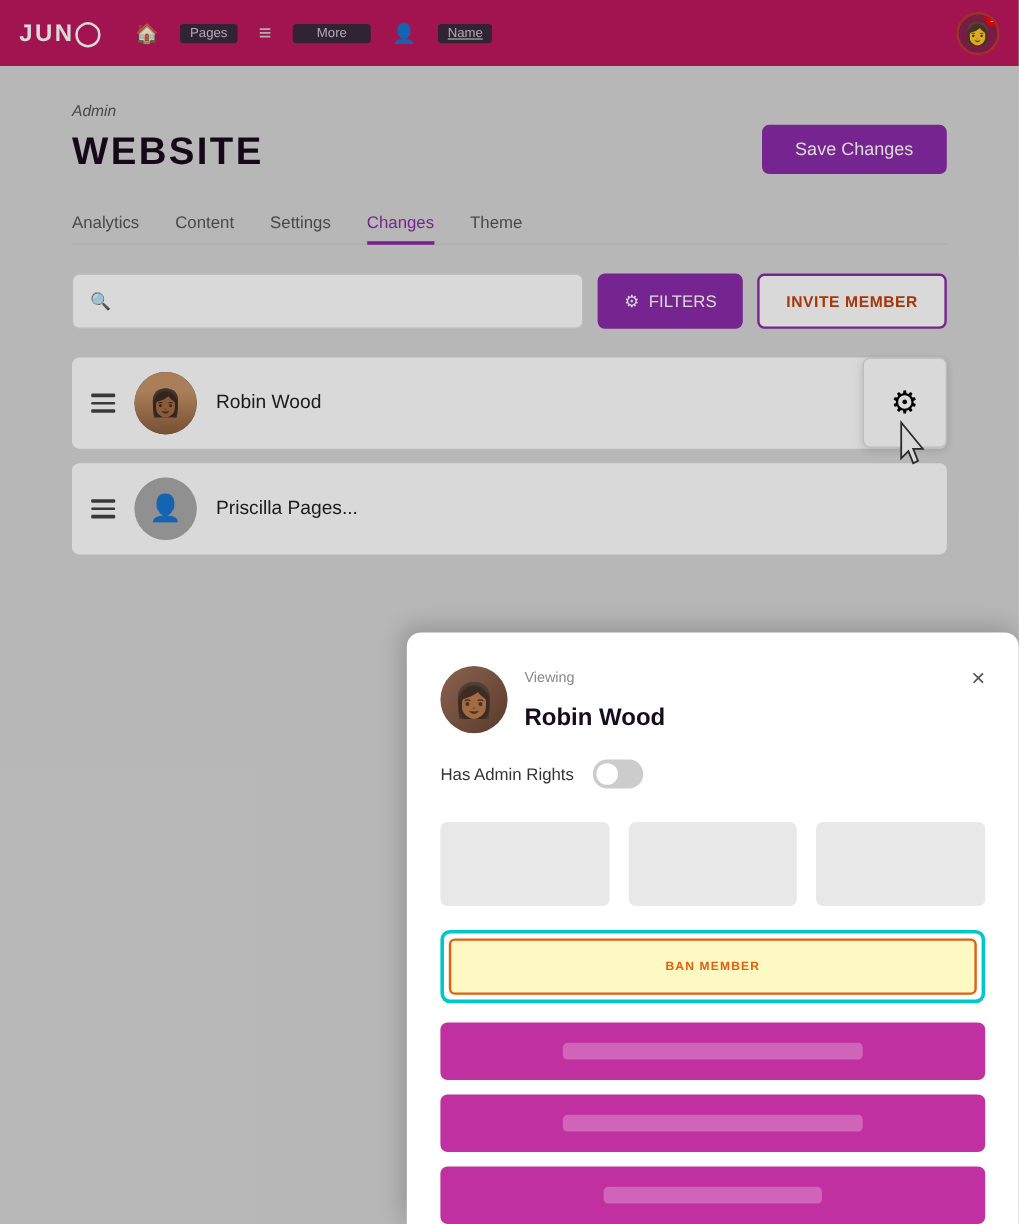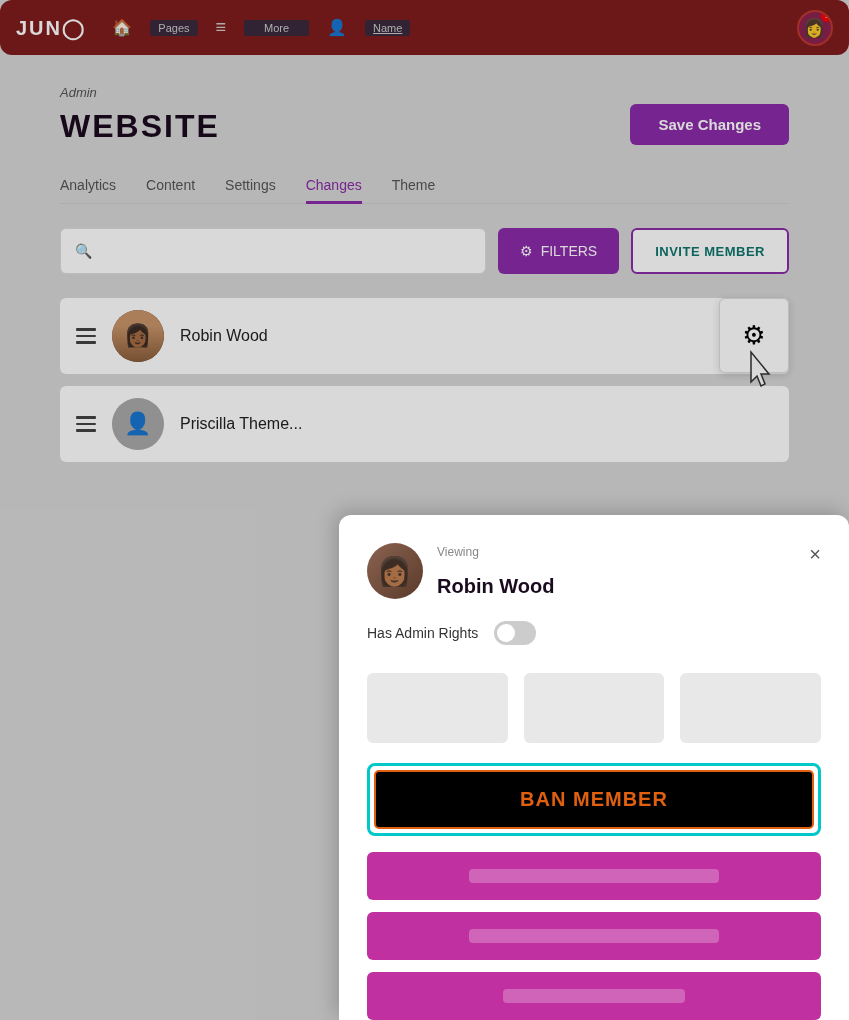--- a/index.html
+++ b/index.html
@@ -7,27 +7,26 @@
       width: 849px;
       height: 1020px;
       background: #d8d8d8;
       font-family: 'Arial', sans-serif;
       overflow: hidden;
       position: relative;
     }
 
     
     .top-nav {
-      background: #7f1d1d;
+      background: #be185d;
       height: 55px;
       display: flex;
       align-items: center;
       padding: 0 16px;
       gap: 18px;
-      border-radius: 12px;
     }
     .nav-logo {
       color: white;
       font-size: 20px;
       font-weight: bold;
       letter-spacing: 2px;
       margin-right: 8px;
     }
     .nav-pill {
       background: #3a2a3e;
@@ -89,21 +88,21 @@
       letter-spacing: 2px;
     }
     .save-changes-btn {
       background: #8b2ba8;
       color: white;
       border: none;
       padding: 12px 28px;
       font-size: 15px;
       border-radius: 6px;
       cursor: pointer;
-      font-weight: 700;
+      font-weight: 400;
     }
 
     
     .tabs {
       display: flex;
       gap: 30px;
       border-bottom: 1px solid #ccc;
       margin-bottom: 24px;
     }
     .tab {
@@ -163,21 +162,21 @@
       border-radius: 6px;
       font-size: 14px;
       cursor: pointer;
       display: flex;
       align-items: center;
       gap: 8px;
       height: 46px;
     }
     .invite-btn {
       background: white;
-      color: #0f766e;
+      color: #c2410c;
       border: 2px solid #8b2ba8;
       padding: 0 22px;
       border-radius: 6px;
       font-size: 13px;
       font-weight: bold;
       cursor: pointer;
       height: 46px;
       letter-spacing: 0.5px;
     }
 
@@ -353,25 +352,25 @@
     
     .ban-member-wrap {
       border: 3px solid #00c8c8;
       border-radius: 8px;
       padding: 4px;
       margin-bottom: 16px;
     }
     .ban-member-btn {
       width: 100%;
       padding: 16px;
-      background: #000000;
+      background: #fef9c3;
       color: #e06010;
       border: 2px solid #e06010;
       border-radius: 5px;
-      font-size: 20px;
+      font-size: 10px;
       font-weight: bold;
       letter-spacing: 1px;
       cursor: pointer;
     }
 
     
     .pink-action-row {
       background: #c030a0;
       border-radius: 6px;
       height: 48px;
@@ -502,21 +501,21 @@
 
   <div class="member-row">
     <div class="hamburger-lines">
       <span></span>
         <span></span>
         <span></span>
     </div>
     <div class="member-avatar priscilla">
       <div class="face-priscilla">👤</div>
     </div>
-    <span class="member-name">Priscilla Theme...</span>
+    <span class="member-name">Priscilla Pages...</span>
   </div>
 
 </div>
 
 <div class="modal-overlay"></div>
 
 <div class="modal">
 
   <div class="modal-header">
     <div class="modal-user-info">

